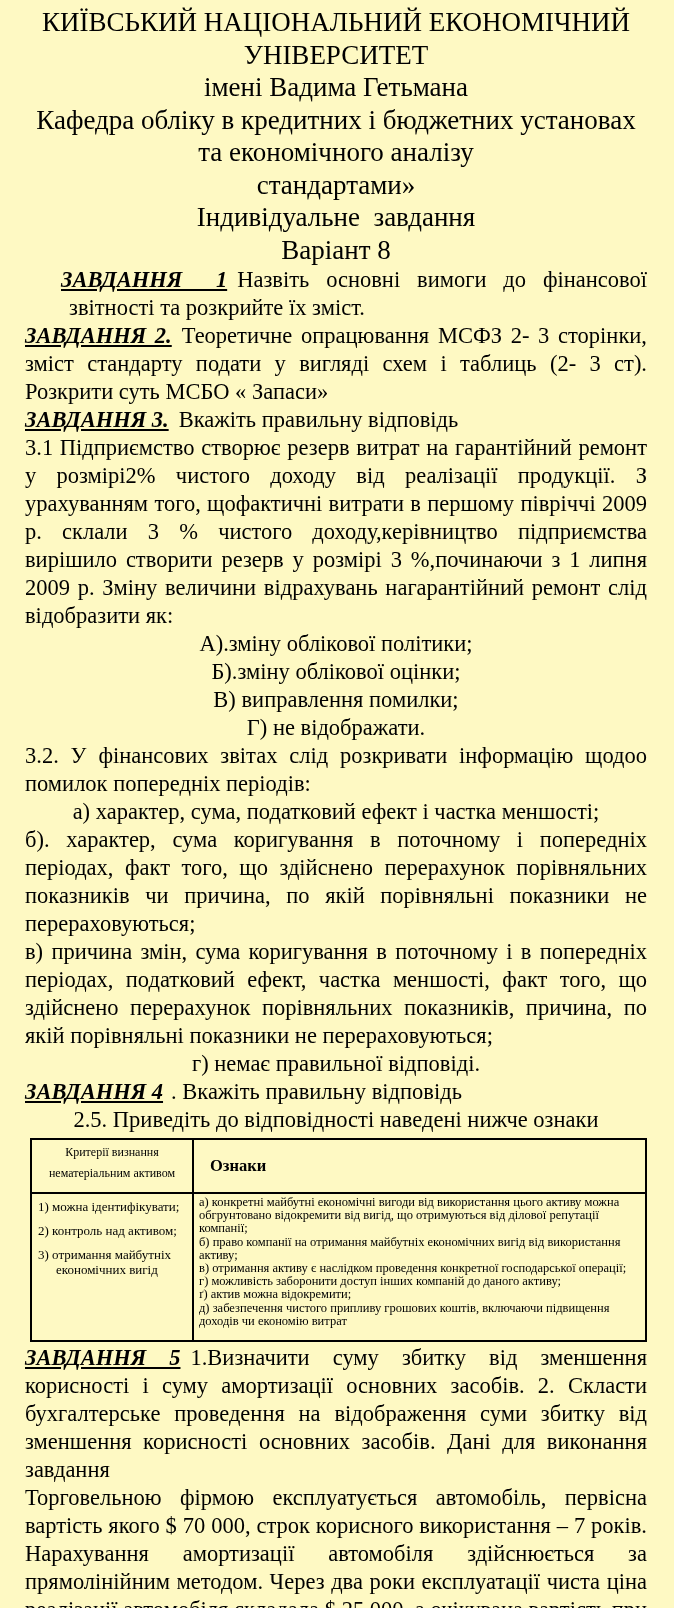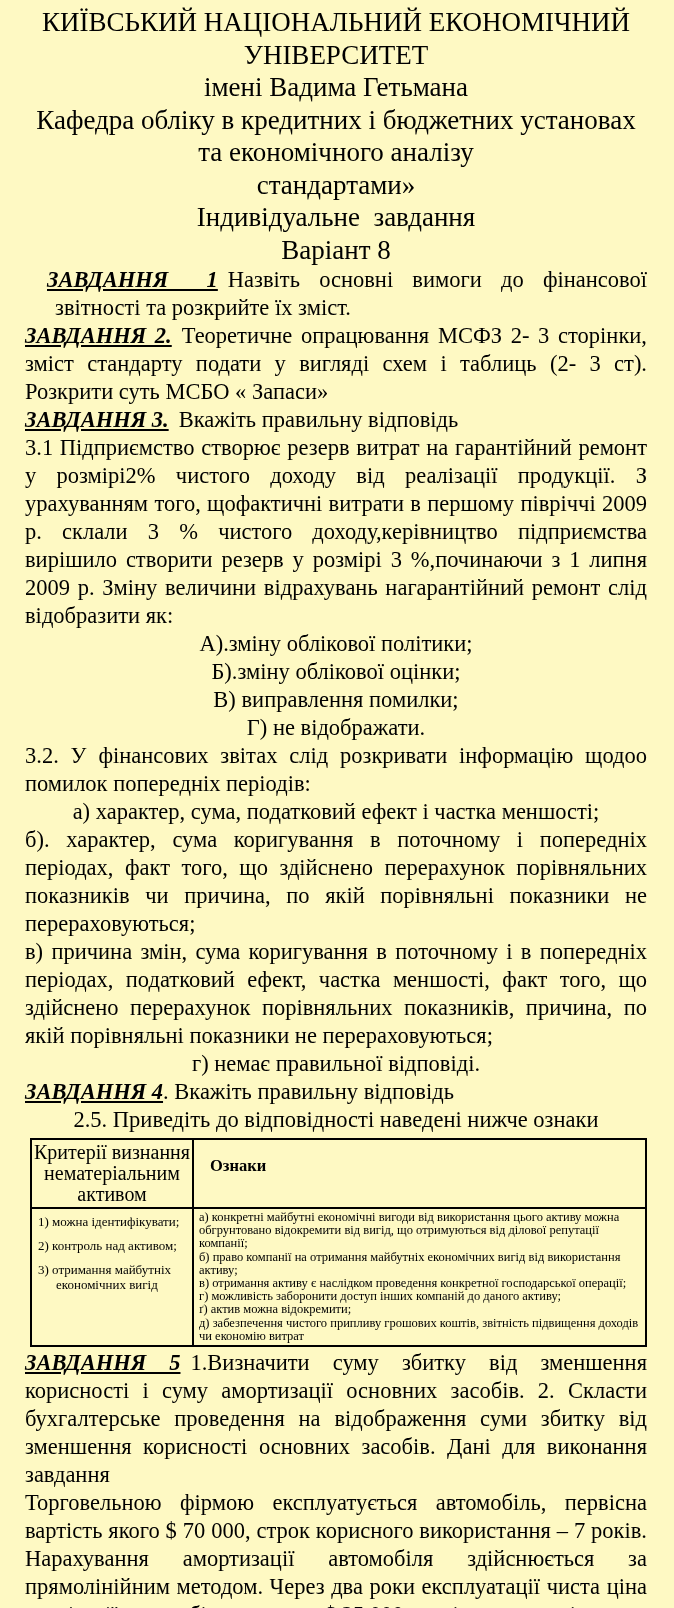--- a/index.html
+++ b/index.html
@@ -27,21 +27,21 @@
     font-size: 22.5px;
     line-height: 28px;
     text-align: justify;
   }
   .line {
     margin: 0;
     font-size: 22.5px;
     line-height: 28px;
     text-align: center;
   }
-  .t1 { margin-left: 30px; text-indent: -8px; }
+  .t1 { margin-left: 44px; text-indent: -8px; }
   .tl {
     font-weight: bold;
     font-style: italic;
     text-decoration: underline;
     white-space: pre-wrap;
     margin-right: 10px;
   }
   .tl-wide { }
   
   table.crit {
@@ -52,36 +52,36 @@
   }
   table.crit td {
     border: 2px solid #000000;
     vertical-align: top;
     box-sizing: border-box;
   }
   td.th-l {
     width: 162px;
     text-align: center;
     vertical-align: middle;
-    font-size: 20px;
+    font-size: 12px;
     line-height: 21px;
     padding: 2px 1px;
   }
   td.th-r {
     text-align: left;
     vertical-align: middle;
     font-weight: bold;
     font-size: 16.5px;
     padding: 16px;
   }
   td.bl { padding: 5px 2px 1px 6px; }
   td.bl .li { font-size: 13px; line-height: 15px; }
   td.bl .m { margin-bottom: 9px; }
   td.bl .cont { padding-left: 18px; }
-  td.br { padding: 2px 3px 2px 5px; }
+  td.br { padding: 2px 3px 12px 5px; }
   td.br .fi { font-size: 12.5px; line-height: 13.2px; text-align: left; }
 </style>
 </head>
 <body>
 
 <div class="page">
 
   <div class="hdr">
     <div class="hline">КИЇВСЬКИЙ НАЦІОНАЛЬНИЙ ЕКОНОМІЧНИЙ</div>
     <div class="hline">УНІВЕРСИТЕТ</div>
@@ -106,21 +106,21 @@
   <div class="line">В) виправлення помилки;</div>
   <div class="line">Г) не відображати.</div>
 
   <p class="para">3.2. У фінансових звітах слід розкривати інформацію щодоо помилок попередніх періодів:</p>
 
   <div class="line">а)  характер, сума, податковий ефект і частка меншості;</div>
   <p class="para">б). характер, сума коригування в поточному і попередніх періодах, факт того, що здійснено перерахунок порівняльних показників чи причина, по якій порівняльні показники не перераховуються;</p>
   <p class="para">в) причина змін, сума коригування в поточному і в попередніх періодах, податковий ефект, частка меншості, факт того, що здійснено перерахунок порівняльних показників, причина, по якій порівняльні показники не перераховуються;</p>
   <div class="line">г) немає правильної відповіді.</div>
 
-  <p class="para"><span class="tl" style="margin-right:0;">ЗАВДАННЯ 4</span><span>. Вкажіть правильну відповідь</span></p>
+  <p class="para"><span class="tl" style="margin-right:8px;">ЗАВДАННЯ 4</span><span>. Вкажіть правильну відповідь</span></p>
 
   <div class="line">2.5. Приведіть до відповідності наведені нижче ознаки</div>
 
   <table class="crit">
     <tbody>
         <tr>
       <td class="th-l">Критерії визнання нематеріальним активом</td>
       <td class="th-r">Ознаки</td>
     </tr>
     <tr>
@@ -129,21 +129,21 @@
         <div class="li m">2) контроль над активом;</div>
         <div class="li">3) отримання майбутніх</div>
         <div class="li cont">економічних вигід</div>
       </td>
       <td class="br">
         <div class="fi">а) конкретні майбутні економічні вигоди від використання цього активу можна обгрунтовано відокремити від вигід, що отримуються від ділової репутації компанії;</div>
         <div class="fi">б) право компанії на отримання майбутніх економічних вигід від використання активу;</div>
         <div class="fi">в) отримання активу є наслідком проведення конкретної господарської операції;</div>
         <div class="fi">г) можливість заборонити доступ інших компаній до даного активу;</div>
         <div class="fi">ґ) актив можна відокремити;</div>
-        <div class="fi">д) забезпечення чистого припливу грошових коштів, звітність підвищення доходів чи економію витрат</div>
+        <div class="fi">д) забезпечення чистого припливу грошових коштів, включаючи підвищення доходів чи економію витрат</div>
       </td>
     </tr>
   </tbody>
     </table>
 
   <p class="para"><span class="tl tl-wide">ЗАВДАННЯ 5</span><span>1.Визначити суму збитку від зменшення корисності і суму амортизації основних засобів. 2. Скласти бухгалтерське проведення на відображення суми збитку від зменшення корисності основних засобів. Дані для виконання завдання</span></p>
 
   <p class="para">Торговельною фірмою експлуатується автомобіль, первісна вартість якого $ 70 000, строк корисного використання – 7 років. Нарахування амортизації автомобіля здійснюється за прямолінійним методом. Через два роки експлуатації чиста ціна реалізації автомобіля складала $ 25 000, а очікувана вартість при його використанні була $ 35 000.</p>
 
 </div>

